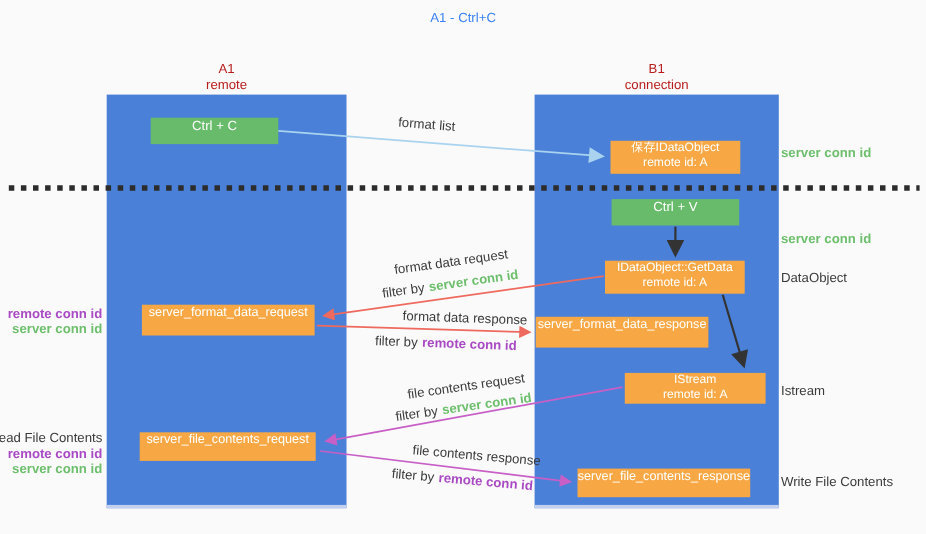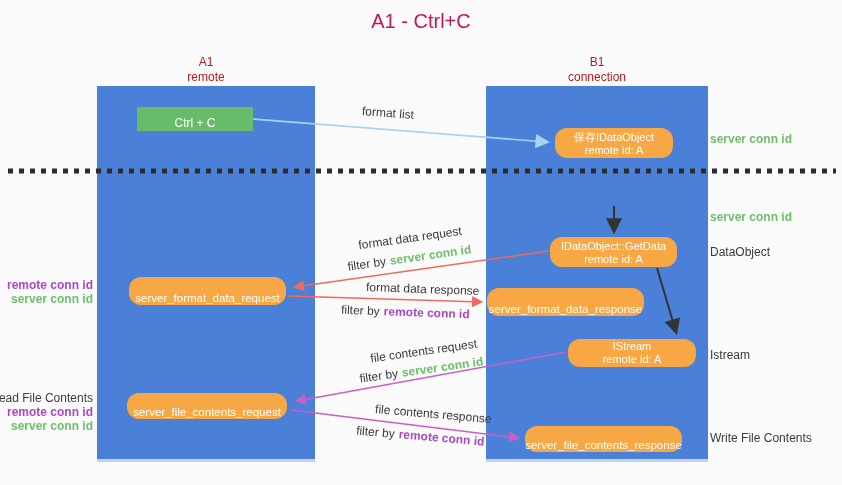--- a/index.html
+++ b/index.html
@@ -1,33 +1,33 @@
 <!DOCTYPE html>
 <html><head>
 <meta charset="utf-8">
 <style>
   html,body{margin:0;padding:0;background:#fafafa;}
   .canvas{
     position:relative;width:842px;height:485px;background:#fafafa;
     font-family:"Liberation Sans",sans-serif;overflow:hidden;color:#3b3b3b;
   }
   .title{position:absolute;left:0;right:0;top:8px;text-align:center;
-    font-size:20px;color:#be185d;line-height:1.35;}
+    font-size:12px;color:#3b82f6;line-height:1.35;}
   .col-header{position:absolute;top:55px;text-align:center;font-size:12px;
     color:#b91c1c;line-height:1.25;}
   .col-header.left{left:97px;width:218px;}
   .col-header.right{left:486px;width:222px;}
   .lane{position:absolute;top:86px;height:373px;background:#4a80d8;
     border-bottom:3px solid #c3d0ee;z-index:1;}
   .lane.left{left:97px;width:218px;}
   .lane.right{left:486px;width:222px;}
   .node{position:absolute;color:#fff;display:flex;flex-direction:column;
-    justify-content:flex-end;align-items:center;text-align:center;
+    justify-content:flex-start;align-items:center;text-align:center;
     font-size:11.5px;line-height:1.25;z-index:2;white-space:nowrap;}
-  .node.orange{background:#f7a844;border-radius:12px;}
+  .node.orange{background:#f7a844;}
   .node.green{background:#67bb6a;font-size:12px;}
   .arrows{position:absolute;left:0;top:0;z-index:3;pointer-events:none;}
   .arrow-label{position:absolute;font-size:12px;color:#3b3b3b;
     white-space:nowrap;z-index:4;}
   .green-t{color:#6dbf6d;font-weight:bold;}
   .purple-t{color:#a94ac4;font-weight:bold;}
   .plain{margin-right:4px;}
   .side-label{position:absolute;font-size:12px;white-space:nowrap;z-index:4;}
   .side-label.right-col{left:710px;}
   .left-group{position:absolute;right:749px;text-align:right;z-index:4;
@@ -60,20 +60,23 @@
 
   <div class="node green" style="left:137px;top:107px;width:116px;height:24px;">
     <div>Ctrl + C</div>
   </div>
 
   <div class="node orange" style="left:555px;top:128px;width:118px;height:30px;font-size:11px;">
     <div>保存IDataObject</div>
     <div>remote id: A</div>
   </div>
 
+  <div class="node green" style="left:556px;top:181px;width:116px;height:24px;">
+    <div>Ctrl + V</div>
+  </div>
 
   <div class="node orange" style="left:550px;top:237px;width:127px;height:30px;font-size:11px;">
     <div>IDataObject::GetData</div>
     <div>remote id: A</div>
   </div>
 
   <div class="node orange" style="left:129px;top:277px;width:157px;height:28px;">
     <div>server_format_data_request</div>
   </div>
 

